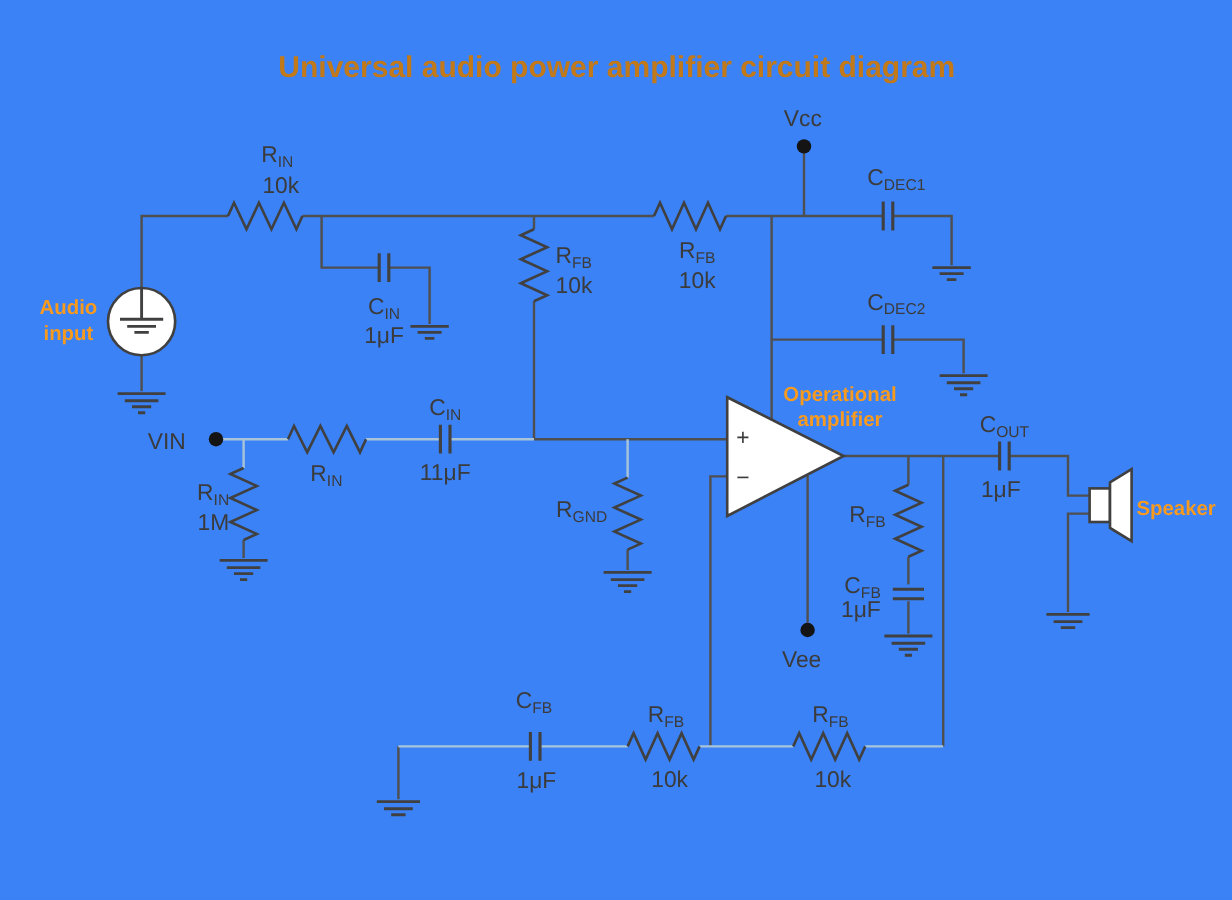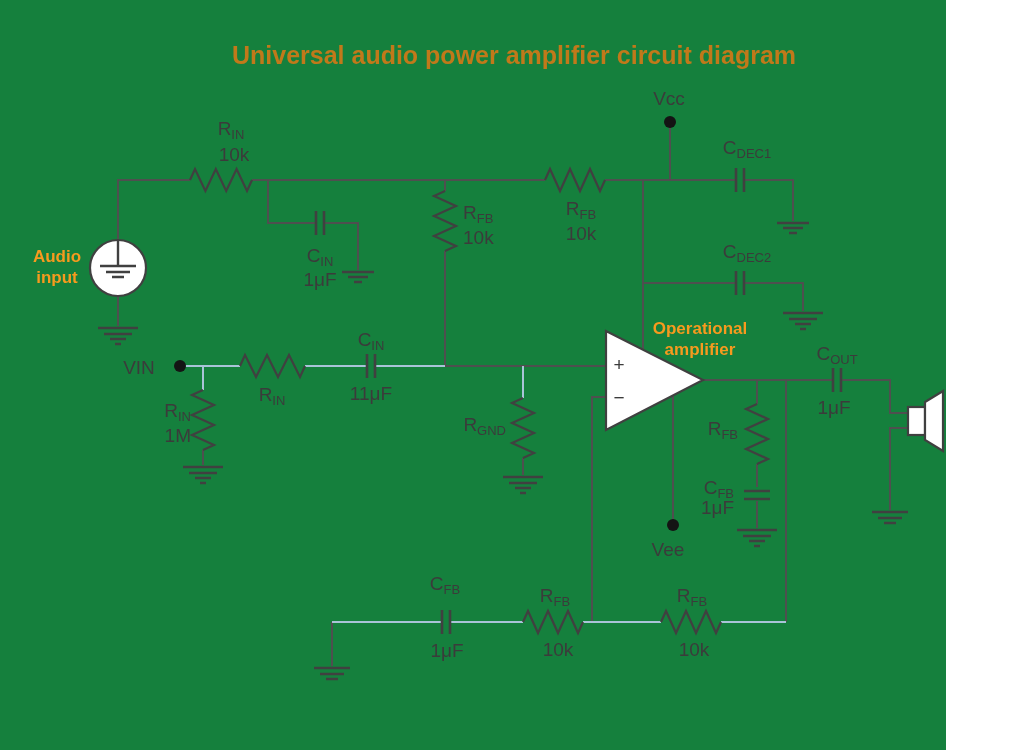--- a/index.html
+++ b/index.html
@@ -1,16 +1,16 @@
 <!DOCTYPE html>
 <html><head>
 <meta charset="utf-8">
 <style>
   html,body{margin:0;padding:0;background:#ffffff;}
-  #stage{position:relative;width:946px;height:750px;background:#15803d;overflow:hidden;
+  #stage{position:relative;width:1027px;height:750px;background:#3b82f6;overflow:hidden;
          font-family:"Liberation Sans",sans-serif;}
   svg{display:block;}
   .wire{stroke:#4f4f4f;stroke-width:2;fill:none;stroke-linecap:butt;}
   .wire-blue{stroke:#a9c4d8;stroke-width:2;fill:none;stroke-linecap:butt;}
   .comp{stroke:#404040;stroke-width:2.2;fill:none;stroke-linejoin:miter;}
   .plate{stroke:#404040;stroke-width:2.6;fill:none;}
   .sym{stroke:#404040;stroke-width:2.2;fill:#ffffff;}
   .gnd{stroke:#404040;stroke-width:2.4;fill:none;}
   .dot{fill:#141414;stroke:none;}
   text{fill:#3b3b3b;}

